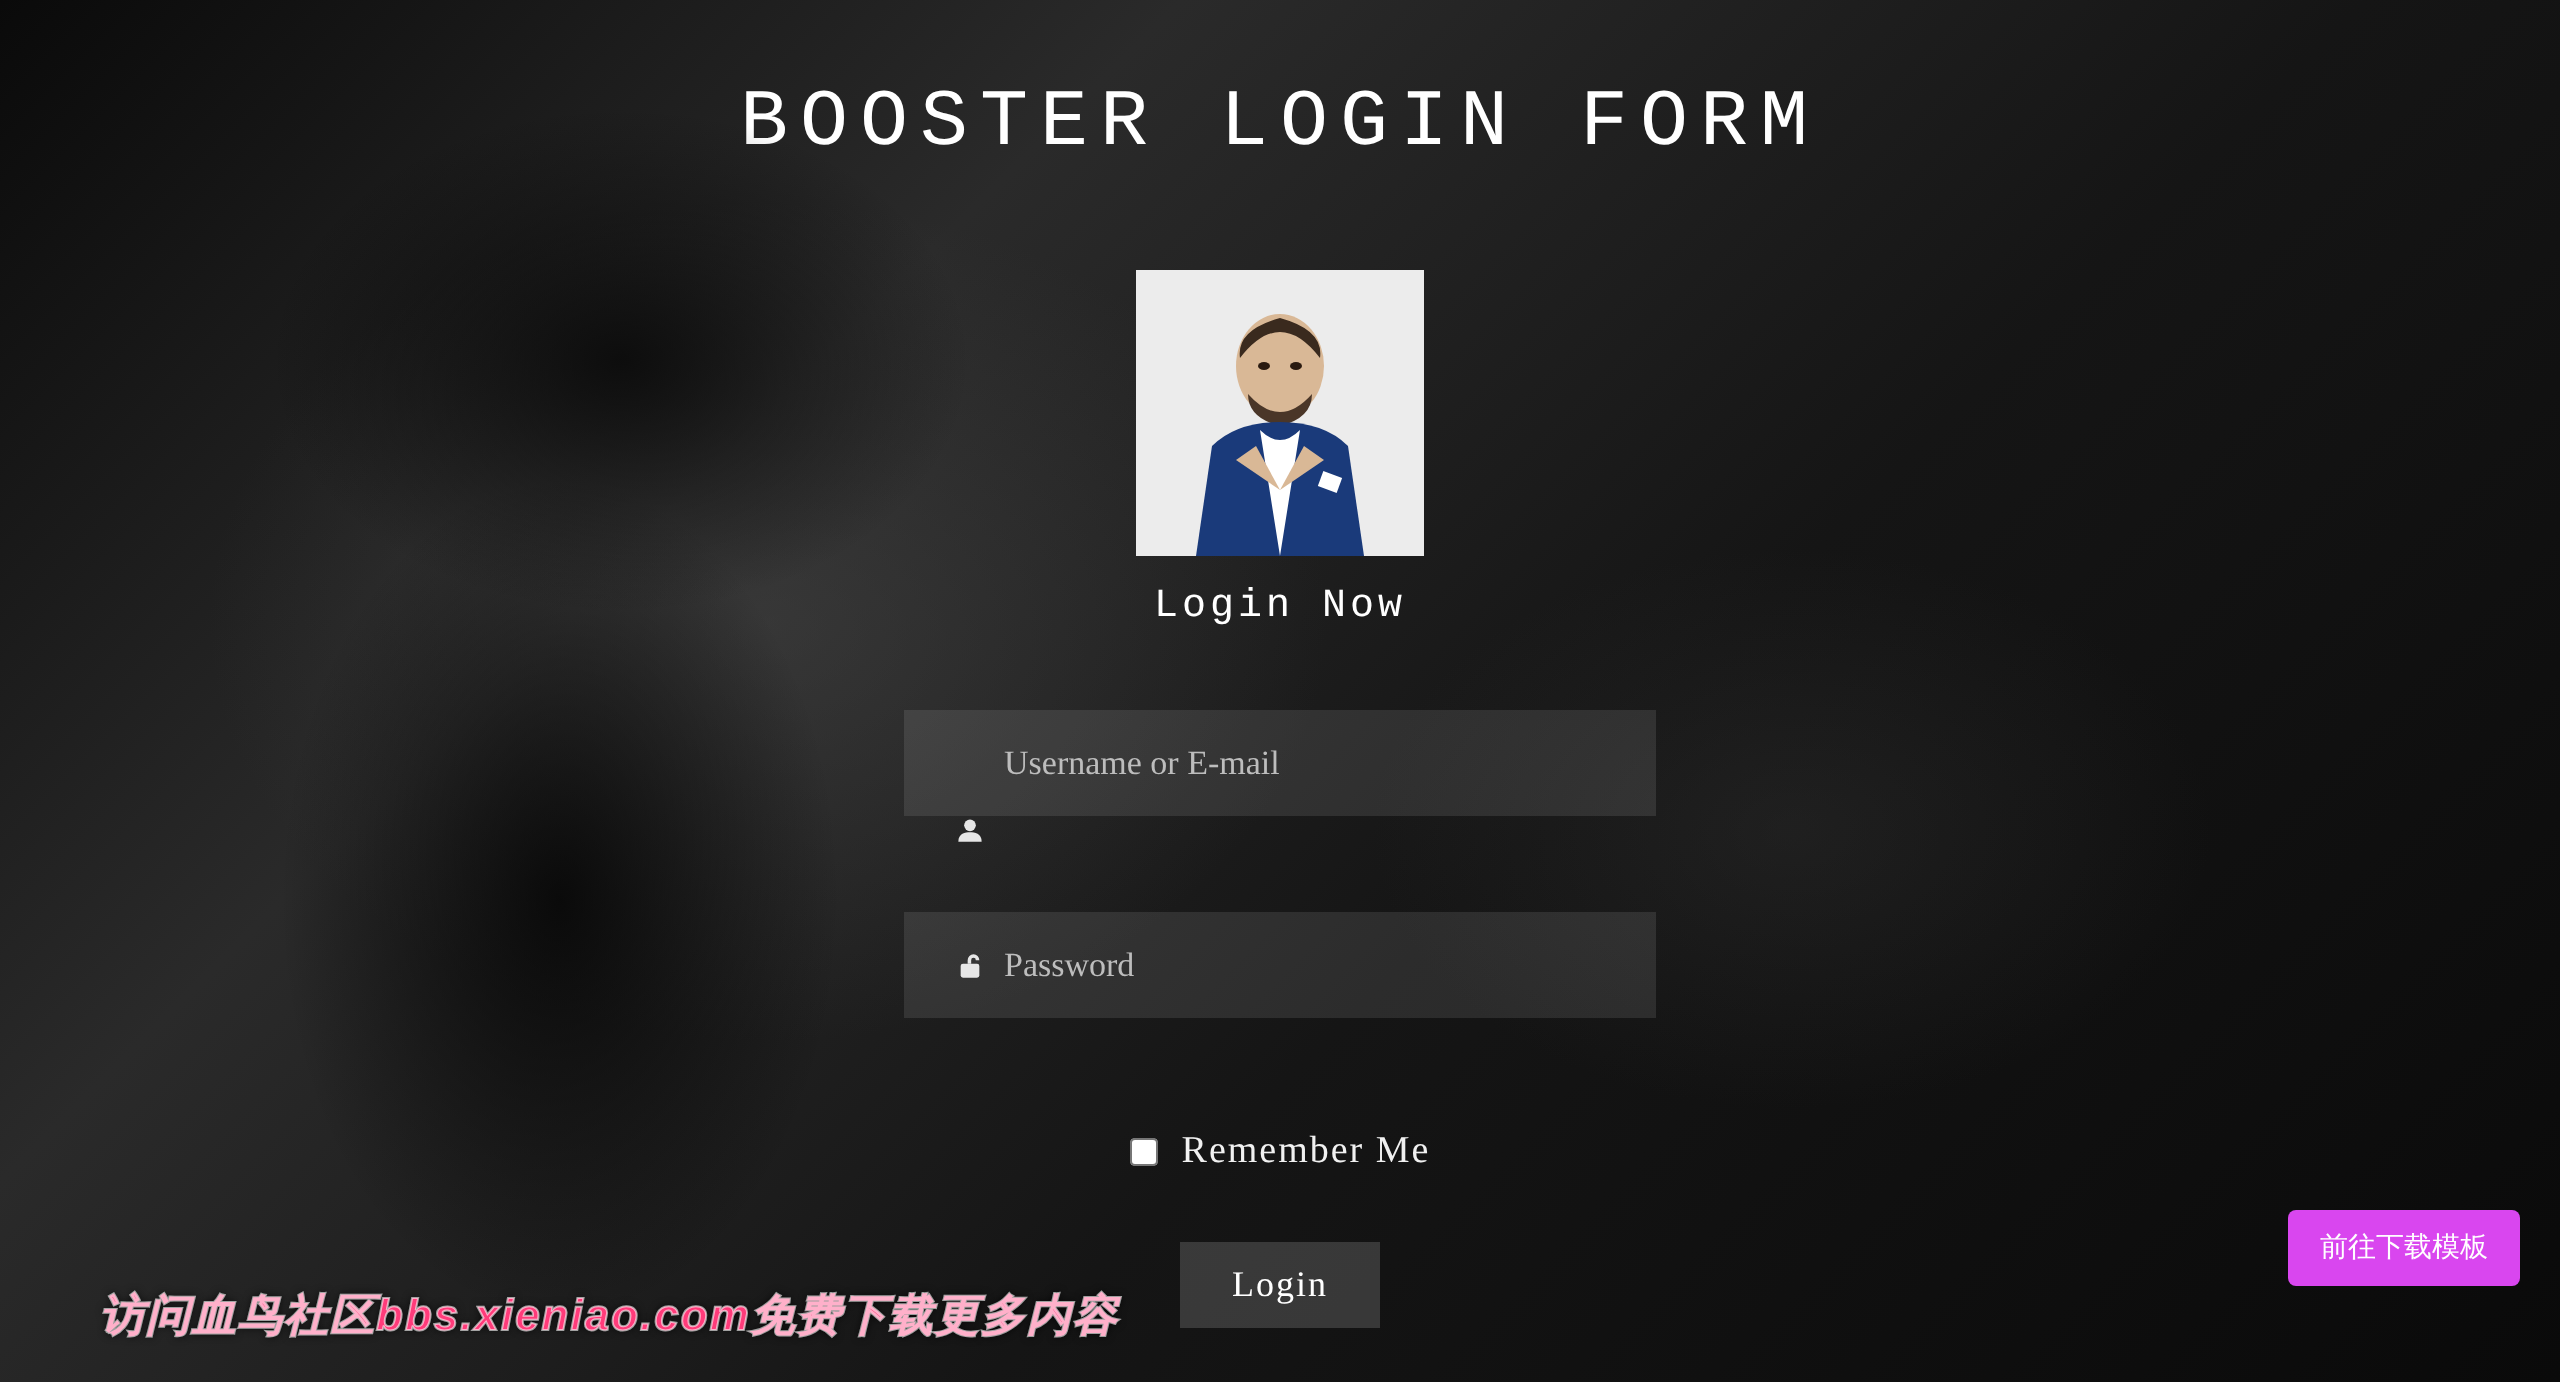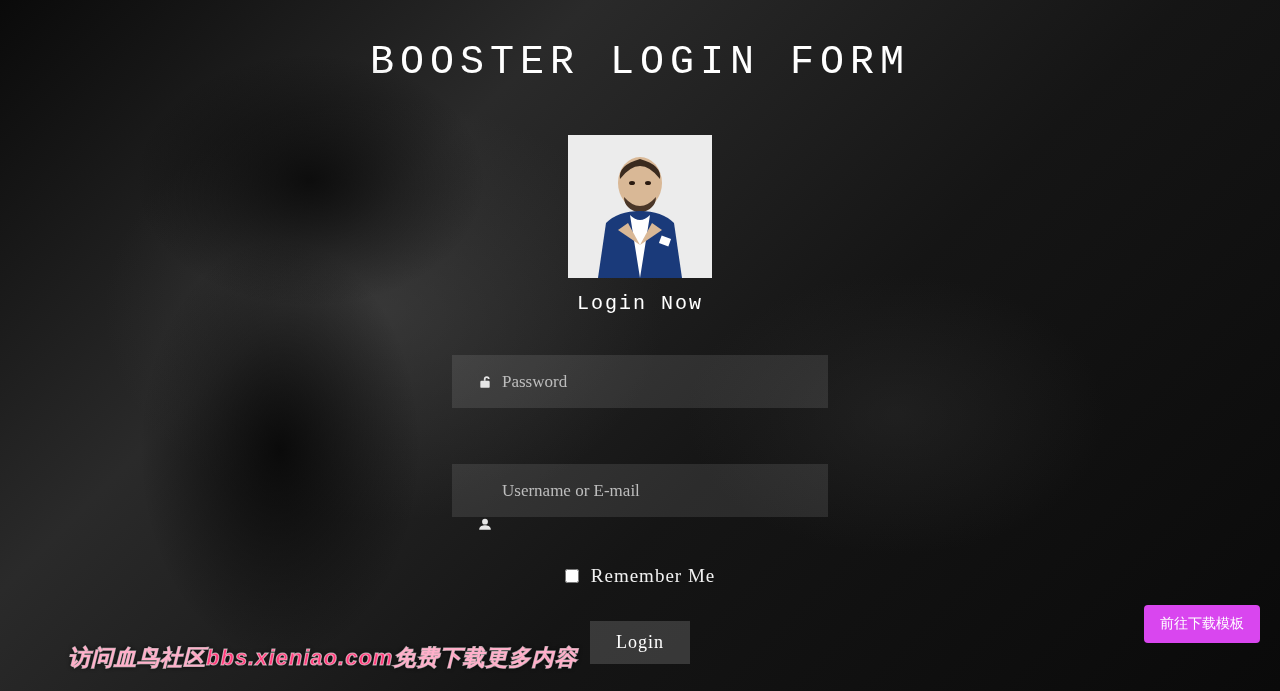--- a/index.html
+++ b/index.html
@@ -118,21 +118,21 @@
   color: #fff;
   border: none;
   border-radius: 4px;
   padding: 10px 16px;
   font-size: 14px;
   cursor: pointer;
   font-family: Arial, sans-serif;
 }
 .watermark {
   position: absolute;
-  left: 68px;
+  left: 50px;
   bottom: 18px;
   font-family: "Microsoft YaHei", Arial, sans-serif;
   font-size: 22px;
   font-weight: bold;
   font-style: italic;
   color: #ff3b7a;
   -webkit-text-stroke: 1px rgba(255,255,255,0.6);
   text-shadow: 0 0 4px rgba(0,0,0,0.9);
   letter-spacing: 1px;
   pointer-events: none;
@@ -159,40 +159,40 @@
       <path d="M62 80 L72 143 L82 80 Q72 90 62 80" fill="#ffffff"></path>
       <path d="M50 95 L72 110 L60 88 Z" fill="#d9b896"></path>
       <path d="M94 95 L72 110 L84 88 Z" fill="#d9b896"></path>
       <rect x="92" y="102" width="10" height="8" fill="#ffffff" transform="rotate(20 97 106)"></rect>
     </svg>
   </div>
 
   <div class="login-subtitle">Login Now</div>
 
   <form class="form">
+    <div class="field-wrap user">
+      <input type="text" class="text-input" placeholder="Username or E-mail" style="">
+      <span class="icon">
+        <svg viewBox="0 0 24 24" fill="currentColor">
+            <circle cx="12" cy="8" r="5"></circle>
+            <path d="M2 22 C2 15 8 14 12 14 C16 14 22 15 22 22 Z"></path>
+          </svg>
+      </span>
+    </div>
+
     <div class="field-wrap pw">
       <span class="icon">
         <svg viewBox="0 0 24 24" fill="currentColor">
             <path d="M7 10 V7 a5 5 0 0 1 10 0 h-3 a2 2 0 0 0 -4 0 V10 Z" transform="translate(3,0)"></path>
             <rect x="4" y="10" width="16" height="12" rx="2"></rect>
           </svg>
       </span>
       <input type="password" class="text-input" placeholder="Password" style="">
     </div>
 
-    <div class="field-wrap user">
-      <input type="text" class="text-input" placeholder="Username or E-mail" style="">
-      <span class="icon">
-        <svg viewBox="0 0 24 24" fill="currentColor">
-            <circle cx="12" cy="8" r="5"></circle>
-            <path d="M2 22 C2 15 8 14 12 14 C16 14 22 15 22 22 Z"></path>
-          </svg>
-      </span>
-    </div>
-
     <div class="remember-row">
       <input type="checkbox" id="rm" style="">
       <label for="rm">Remember Me</label>
     </div>
 
     <button class="login-btn" type="submit">Login</button>
   </form>
 </div>
 
 <button class="download-btn">前往下载模板</button>

